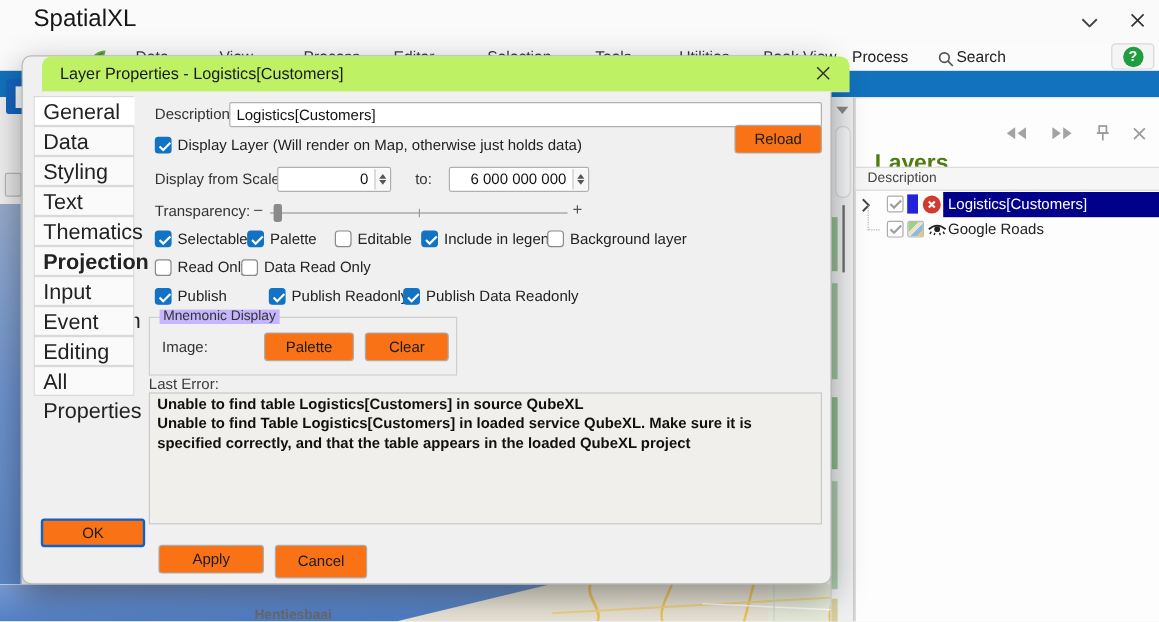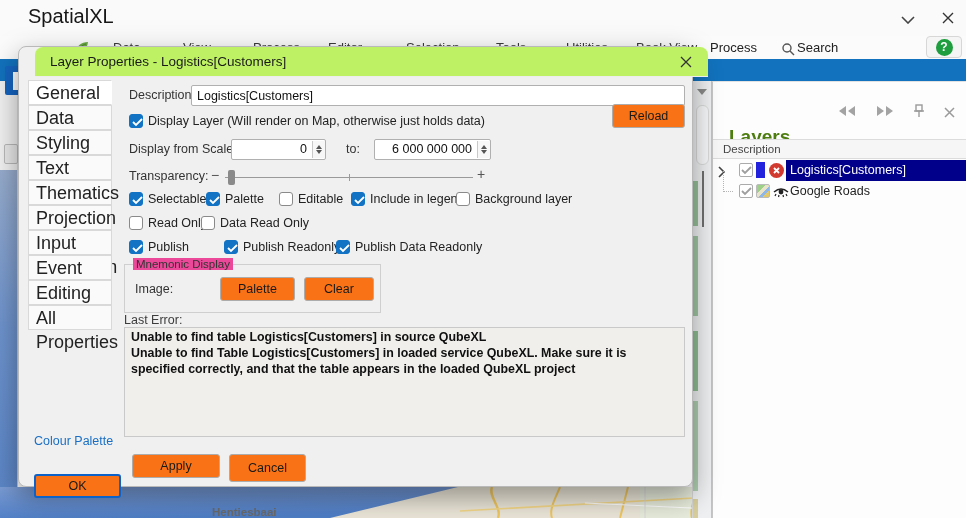--- a/index.html
+++ b/index.html
@@ -67,21 +67,21 @@
   .spin .dn { bottom:4px; border-top:4px solid #555; }
   .btn { position:absolute; background:#f97316; border:1px solid #acacac; border-radius:3px; font-family:"Liberation Sans",sans-serif; font-size:12.5px; color:#1a1a1a; text-align:center; cursor:pointer; }
   .btn.primary { border:2px solid #0d62c9; }
   .cb-row { position:absolute; display:flex; align-items:center; gap:5px; cursor:pointer; height:16px; }
   .cb { width:14px; height:14px; border:1px solid #8a8a8a; border-radius:3px; background:#fff; position:relative; flex:0 0 auto; }
   .cb.on { background:#1273c5; border-color:#1273c5; }
   .cb svg { display:none; position:absolute; left:1.5px; top:2.5px; }
   .cb.on svg { display:block; }
   .cb-label { font-size:12.5px; color:#222; white-space:nowrap; }
   .groupbox { position:absolute; left:105px; top:217px; width:257px; height:49px; border:1px solid #cfcfcf; }
-  .group-legend { position:absolute; left:8px; top:-7px; background:#ec4899; padding:0 3px; font-size:11.5px; color:#333; }
+  .group-legend { position:absolute; left:8px; top:-7px; background:#c4b5fd; padding:0 3px; font-size:11.5px; color:#333; }
   .errorbox { position:absolute; left:105px; top:280px; width:561px; height:110px; background:#f0efeb; border:1px solid #c9c9c9; padding:2px 6px; font-size:12.4px; font-weight:bold; color:#101010; line-height:1.28; overflow:hidden; }
   .track { position:absolute; height:1px; background:#9a9a9a; }
   .tick { position:absolute; width:1px; height:7px; background:#9a9a9a; }
   .thumb { position:absolute; width:7px; height:15px; background:#8a8a8a; border-radius:2px; cursor:pointer; }
   .pm { position:absolute; font-size:14px; color:#555; }
 </style>
 </head>
 <body>
 
 <div class="titlebar">
@@ -259,21 +259,21 @@
           </svg>
       </span>
     </div>
   </div>
 
   <div class="tab active" style="top:33px;">General</div>
   <div class="tab" style="top:58px;">Data</div>
   <div class="tab" style="top:83px;">Styling</div>
   <div class="tab" style="top:108px;">Text</div>
   <div class="tab" style="top:133px;">Thematics</div>
-  <div class="tab" style="top:158px;">Projection</div>
+  <div class="tab" style="top:158px;font-weight:bold;">Projection</div>
   <div class="tab" style="top:183px;">Input Transform</div>
   <div class="tab" style="top:208px;">Event Scripts</div>
   <div class="tab" style="top:233px;">Editing</div>
   <div class="tab" style="top:258px;">All Properties</div>
   <div class="link">Colour Palette</div>
 
   <div class="lbl" style="left:110px; top:41px;">Description:</div>
   <input class="field" style="left: 172px; top: 38px; width: 494px; height: 21px;" value="Logistics[Customers]">
 
   <label class="cb-row" style="left:110px; top:66px;">
@@ -383,16 +383,16 @@
     <button class="btn" style="left:95px; top:12px; width:75px; height:24px;">Palette</button>
     <button class="btn" style="left:179px; top:12px; width:70px; height:24px;">Clear</button>
   </div>
 
   <div class="lbl" style="left:105px; top:266px; color:#3c3c3c;">Last Error:</div>
   <div class="errorbox">
     <div>Unable to find table Logistics[Customers] in source QubeXL</div>
     <div>Unable to find Table Logistics[Customers] in loaded service QubeXL. Make sure it is specified correctly, and that the table appears in the loaded QubeXL project</div>
   </div>
 
-  <button class="btn primary" style="left:15px; top:427px; width:87px; height:24px;">OK</button>
+  <button class="btn primary" style="left:15px; top:385px; width:87px; height:24px;">OK</button>
   <button class="btn" style="left:113px; top:407px; width:88px; height:24px;">Apply</button>
   <button class="btn" style="left:210px; top:407px; width:77px; height:28px;">Cancel</button>
 </div>
 
 </body></html>

